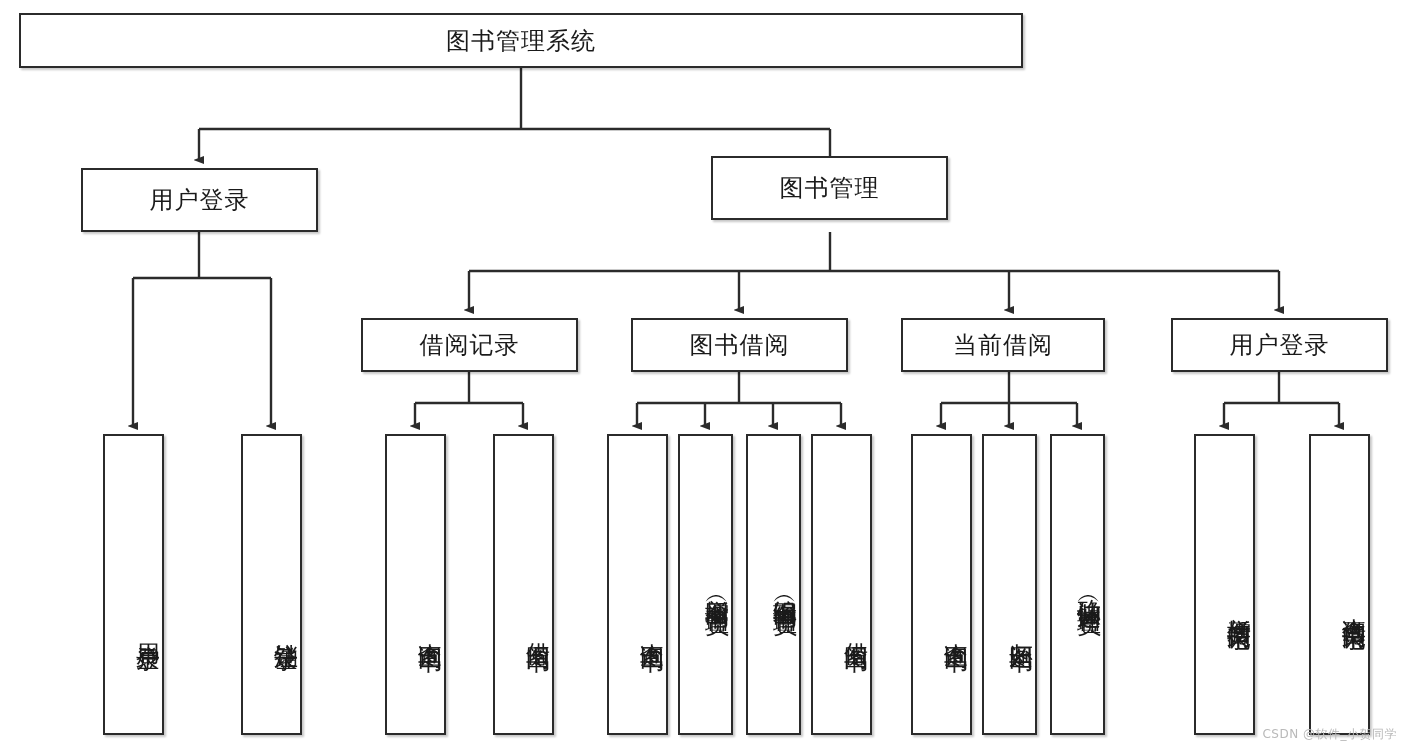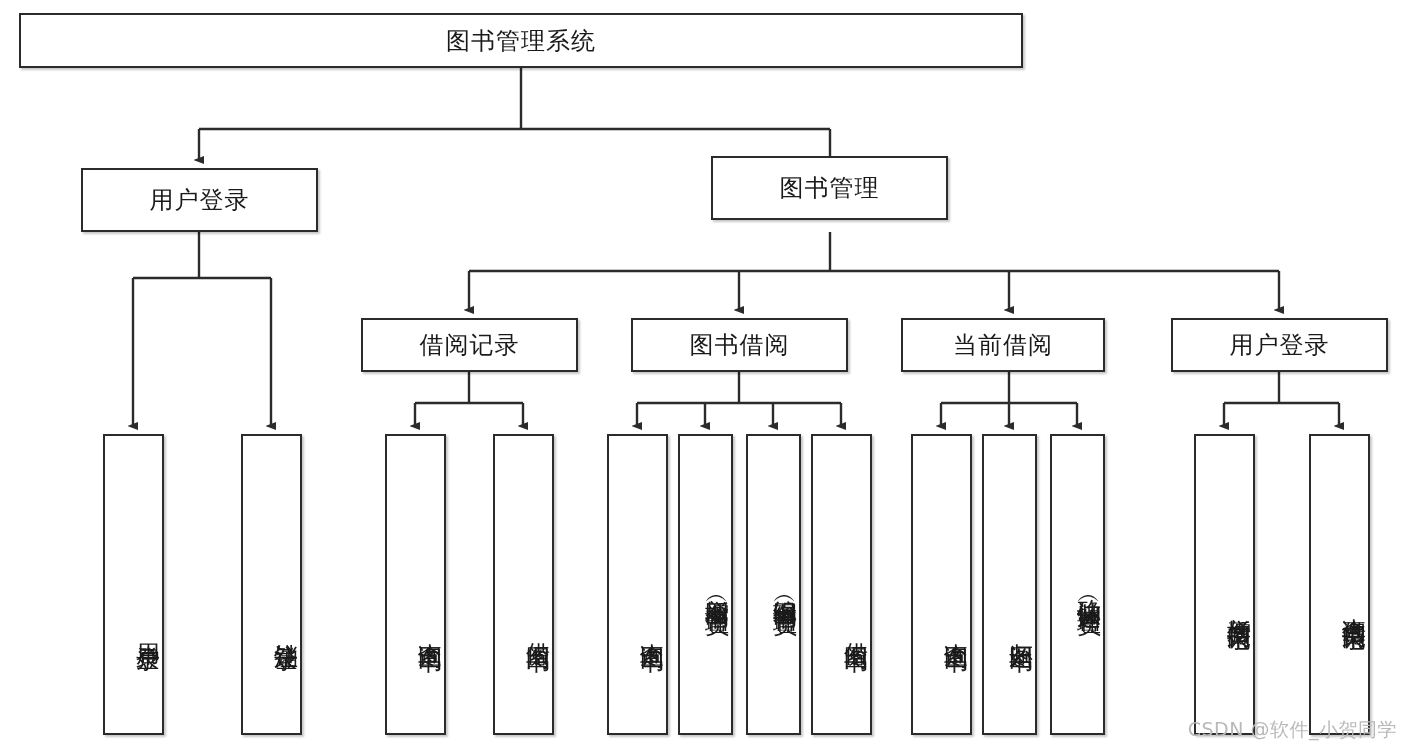--- a/index.html
+++ b/index.html
@@ -56,21 +56,21 @@
     position: absolute;
     left: 0; top: 0;
     width: 1405px;
     height: 747px;
     pointer-events: none;
   }
   .watermark {
     position: absolute;
     right: 8px;
     bottom: 4px;
-    font-size: 19px;
+    font-size: 12px;
     color: #b9b9b9;
     letter-spacing: 0.5px;
     white-space: nowrap;
   }
 </style>
 </head>
 <body>
 
 <div id="diagram-root">
 

